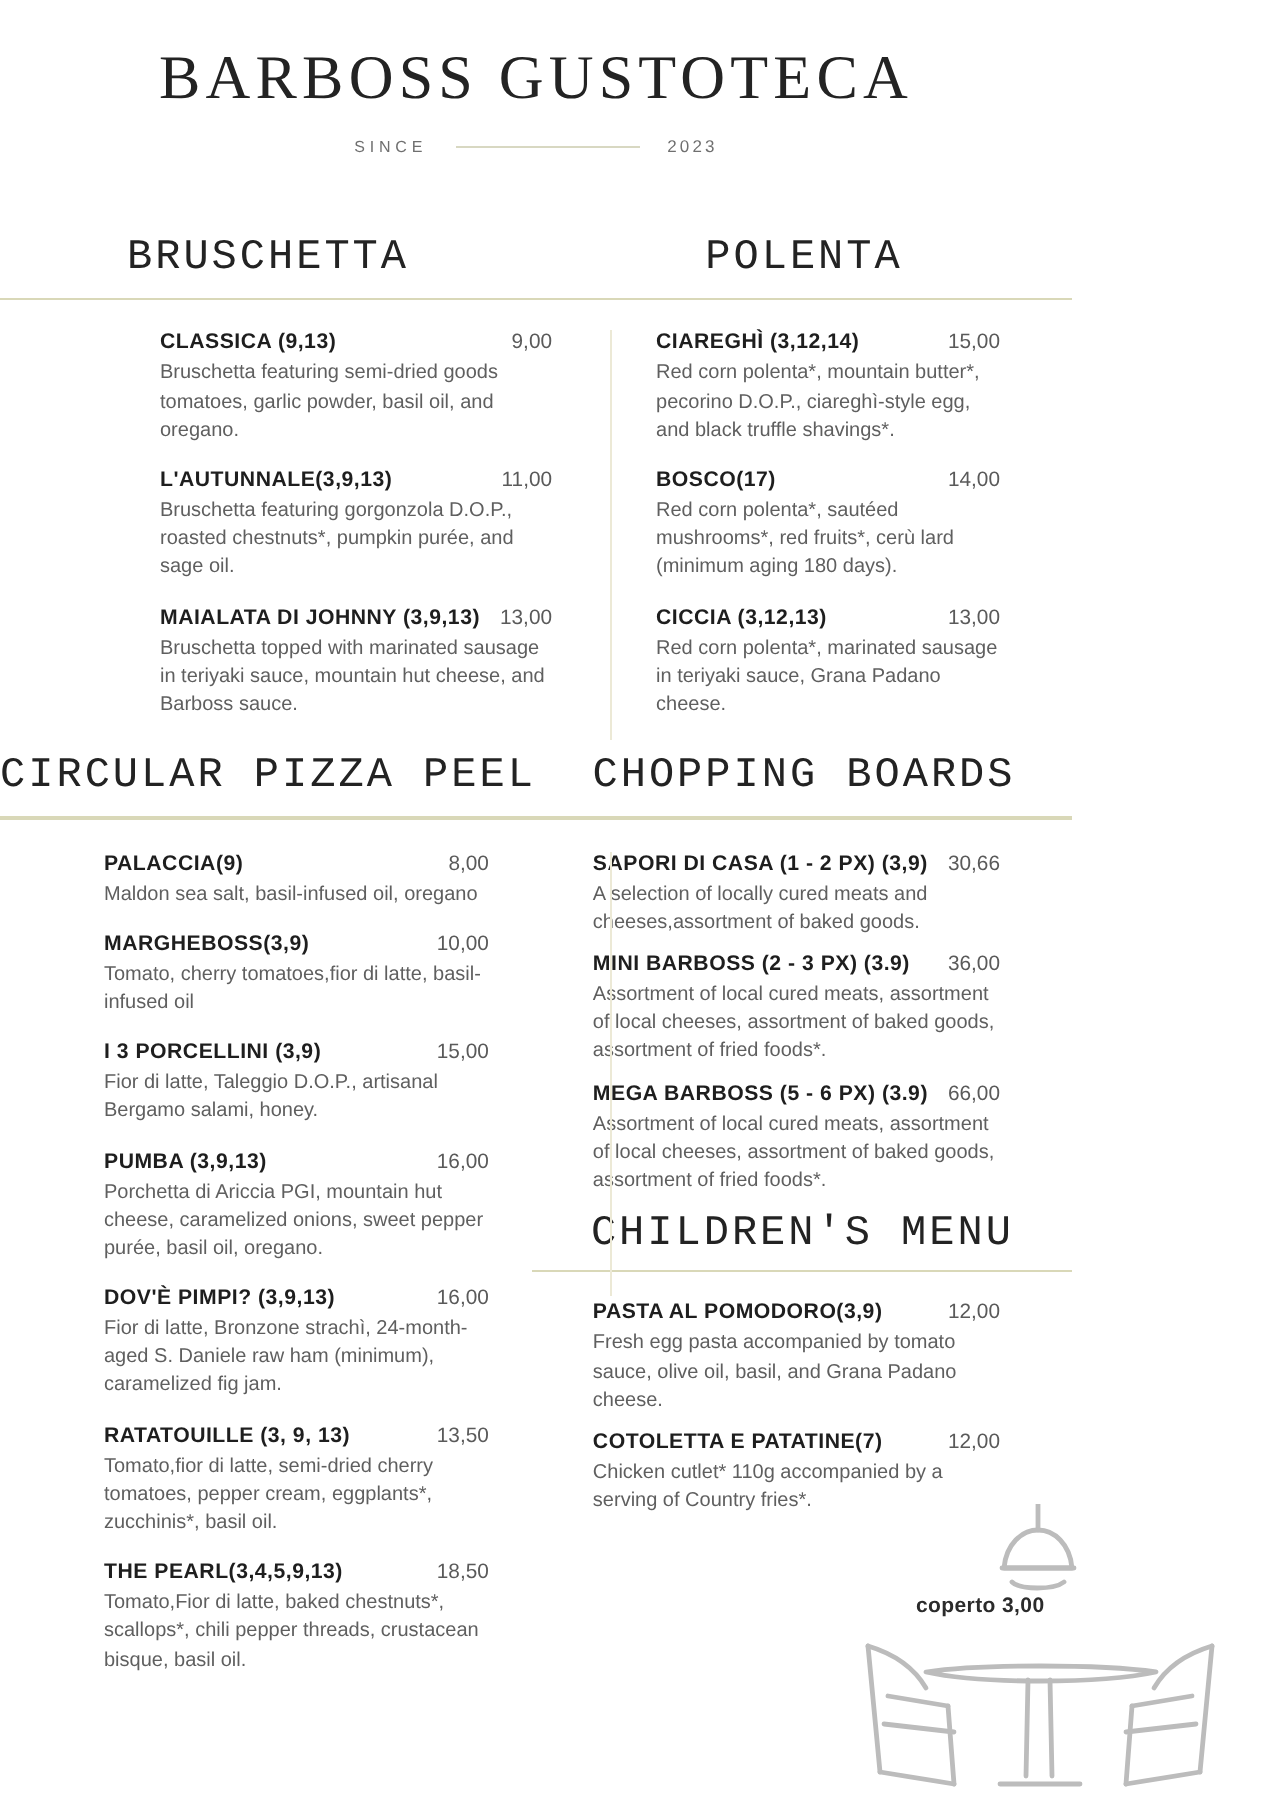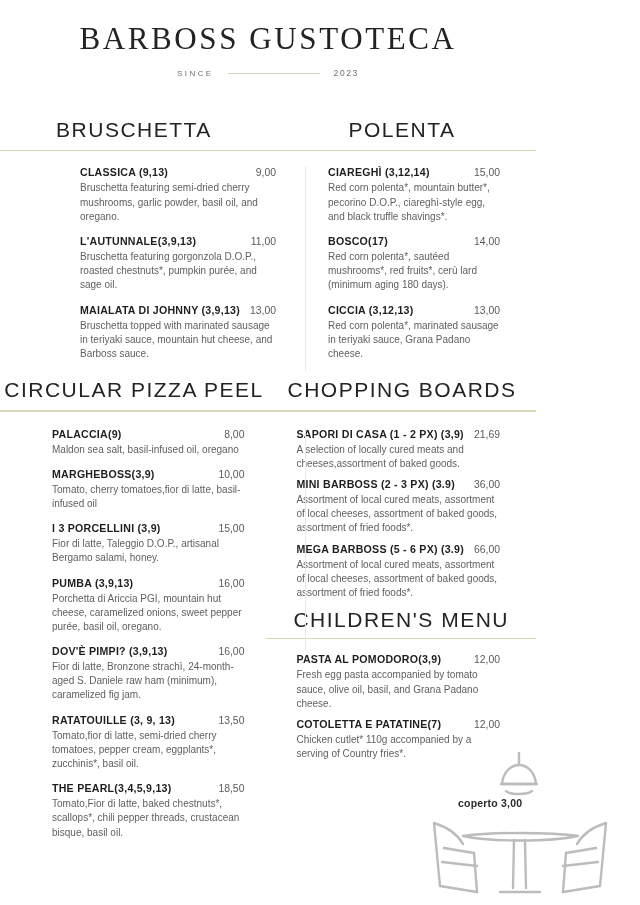--- a/index.html
+++ b/index.html
@@ -61,21 +61,21 @@
     position: relative;
     width: 100%;
   }
   .band-heads {
     display: flex;
     width: 100%;
   }
   .band-head {
     flex: 1;
     text-align: center;
-    font-family: Liberation Sans, sans-serif;
+    font-family: Liberation Mono, monospace;
     font-size: 21px;
     letter-spacing: 1.5px;
     color: #232323;
     font-weight: 400;
     padding-bottom: 8px;
   }
   .band-rule {
     width: 100%;
     height: 1.4px;
     background: #d9d8b8;
@@ -175,21 +175,21 @@
 
   <div class="cols" style="position:relative; margin-top:15px;padding-left:28px;">
     <div class="vdiv" style="top:0; height:205px;"></div>
 
     <div class="col left">
       <div class="item">
         <div class="item-head">
           <span class="item-name">CLASSICA (9,13)</span>
           <span class="item-price">9,00</span>
         </div>
-        <div class="item-desc">Bruschetta featuring semi-dried cherry mushrooms, garlic powder, basil oil, and oregano.</div>
+        <div class="item-desc">Bruschetta featuring semi-dried goods tomatoes, garlic powder, basil oil, and oregano.</div>
       </div>
       <div class="item">
         <div class="item-head">
           <span class="item-name">L'AUTUNNALE(3,9,13)</span>
           <span class="item-price">11,00</span>
         </div>
         <div class="item-desc">Bruschetta featuring gorgonzola D.O.P., roasted chestnuts*, pumpkin purée, and sage oil.</div>
       </div>
       <div class="item">
         <div class="item-head">
@@ -285,21 +285,21 @@
           <span class="item-price">18,50</span>
         </div>
         <div class="item-desc">Tomato,Fior di latte, baked chestnuts*, scallops*, chili pepper threads, crustacean bisque, basil oil.</div>
       </div>
     </div>
 
     <div class="col right">
       <div class="item tight">
         <div class="item-head">
           <span class="item-name">SAPORI DI CASA (1 - 2 PX) (3,9)</span>
-          <span class="item-price">21,69</span>
+          <span class="item-price">30,66</span>
         </div>
         <div class="item-desc">A selection of locally cured meats and cheeses,assortment of baked goods.</div>
       </div>
       <div class="item tight">
         <div class="item-head">
           <span class="item-name">MINI BARBOSS (2 - 3 PX) (3.9)</span>
           <span class="item-price">36,00</span>
         </div>
         <div class="item-desc">Assortment of local cured meats, assortment of local cheeses, assortment of baked goods, assortment of fried foods*.</div>
       </div>

